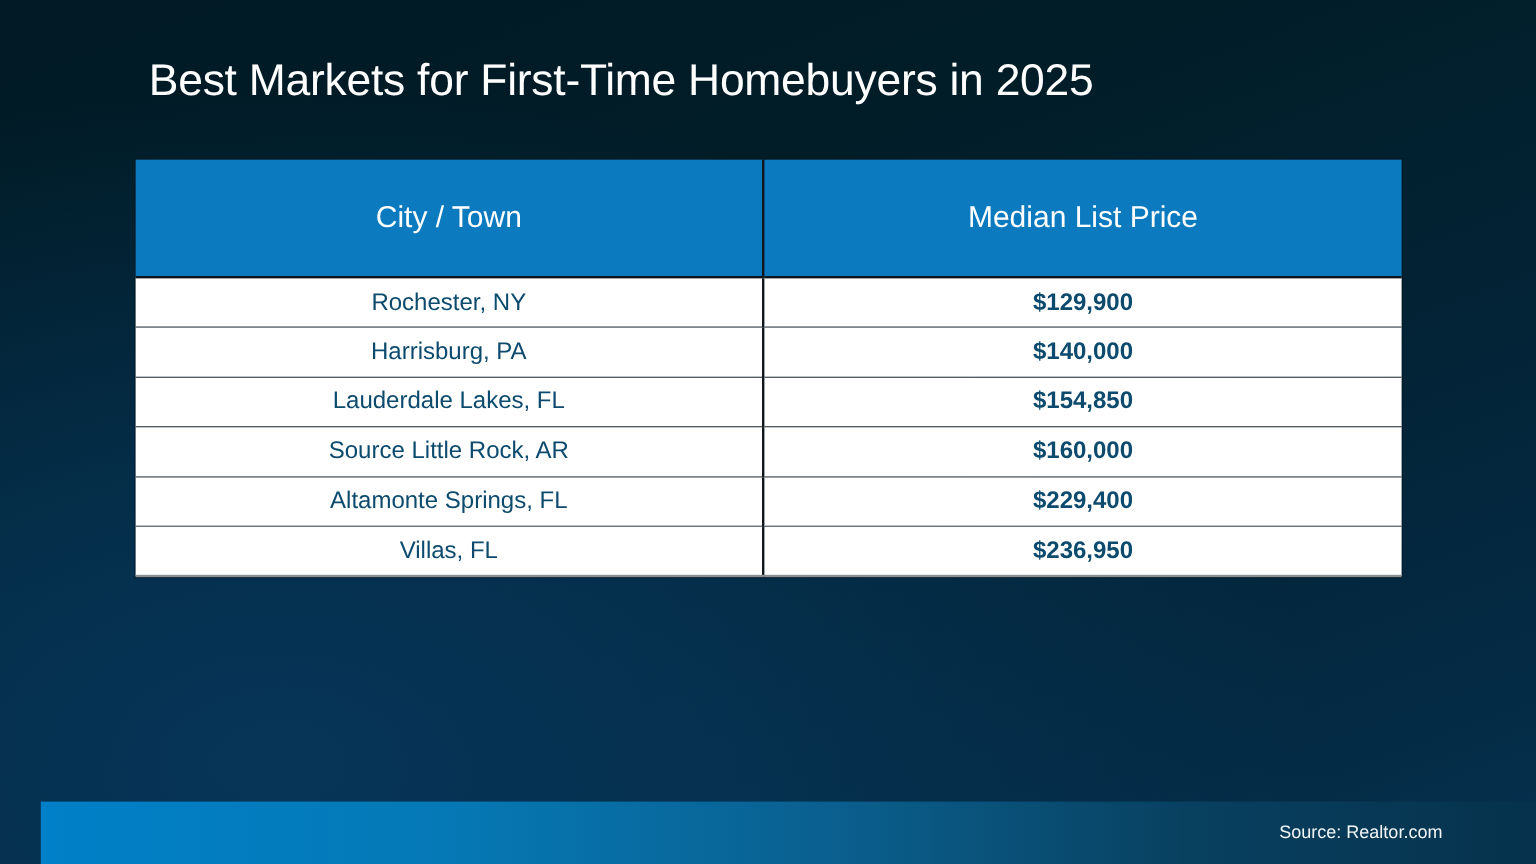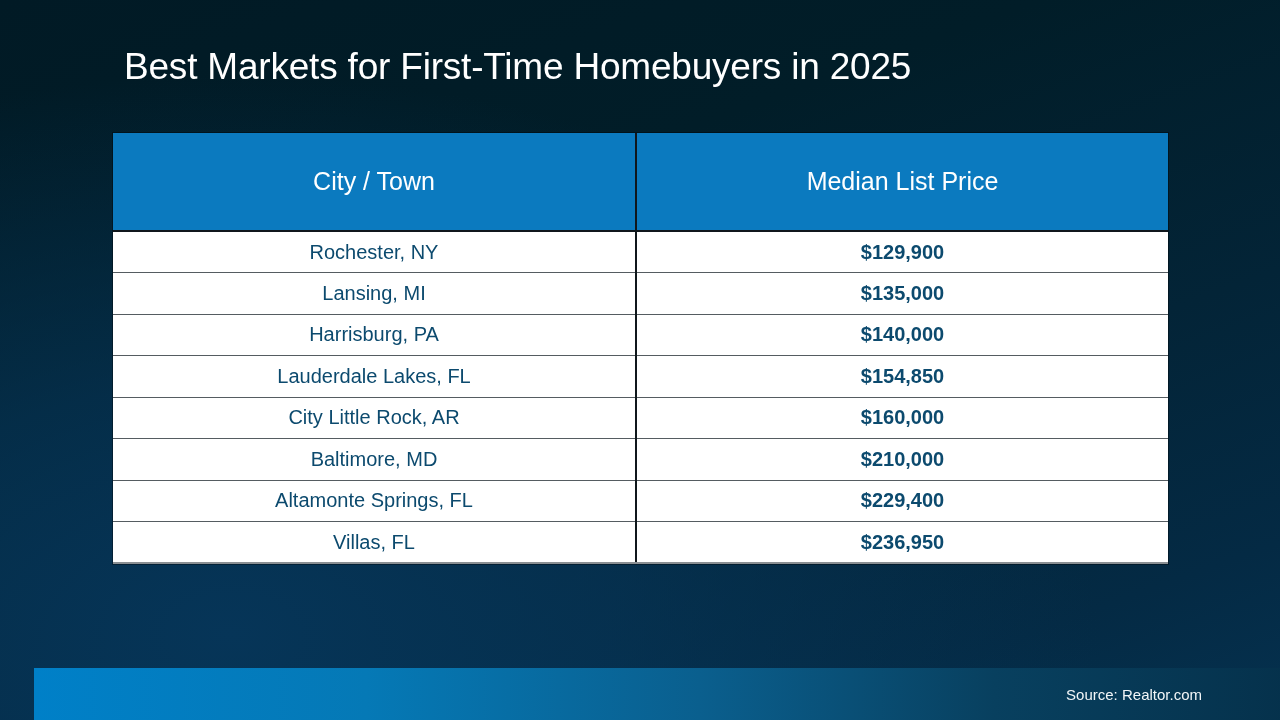--- a/index.html
+++ b/index.html
@@ -124,38 +124,30 @@
           <th class="th-city">City / Town</th>
           <th class="th-price">Median List Price</th>
         </tr>
       </thead>
       <tbody id="table-body">
           <tr>
             <td class="cell-city">Rochester, NY</td>
             <td class="cell-price">$129,900</td>
           </tr>
           <tr>
-            <td class="cell-city">Lansing, MI</td>
-            <td class="cell-price">$135,000</td>
-          </tr>
-          <tr>
             <td class="cell-city">Harrisburg, PA</td>
             <td class="cell-price">$140,000</td>
           </tr>
           <tr>
             <td class="cell-city">Lauderdale Lakes, FL</td>
             <td class="cell-price">$154,850</td>
           </tr>
           <tr>
-            <td class="cell-city">City Little Rock, AR</td>
+            <td class="cell-city">Source Little Rock, AR</td>
             <td class="cell-price">$160,000</td>
-          </tr>
-          <tr>
-            <td class="cell-city">Baltimore, MD</td>
-            <td class="cell-price">$210,000</td>
           </tr>
           <tr>
             <td class="cell-city">Altamonte Springs, FL</td>
             <td class="cell-price">$229,400</td>
           </tr>
           <tr>
             <td class="cell-city">Villas, FL</td>
             <td class="cell-price">$236,950</td>
           </tr>
         </tbody>

